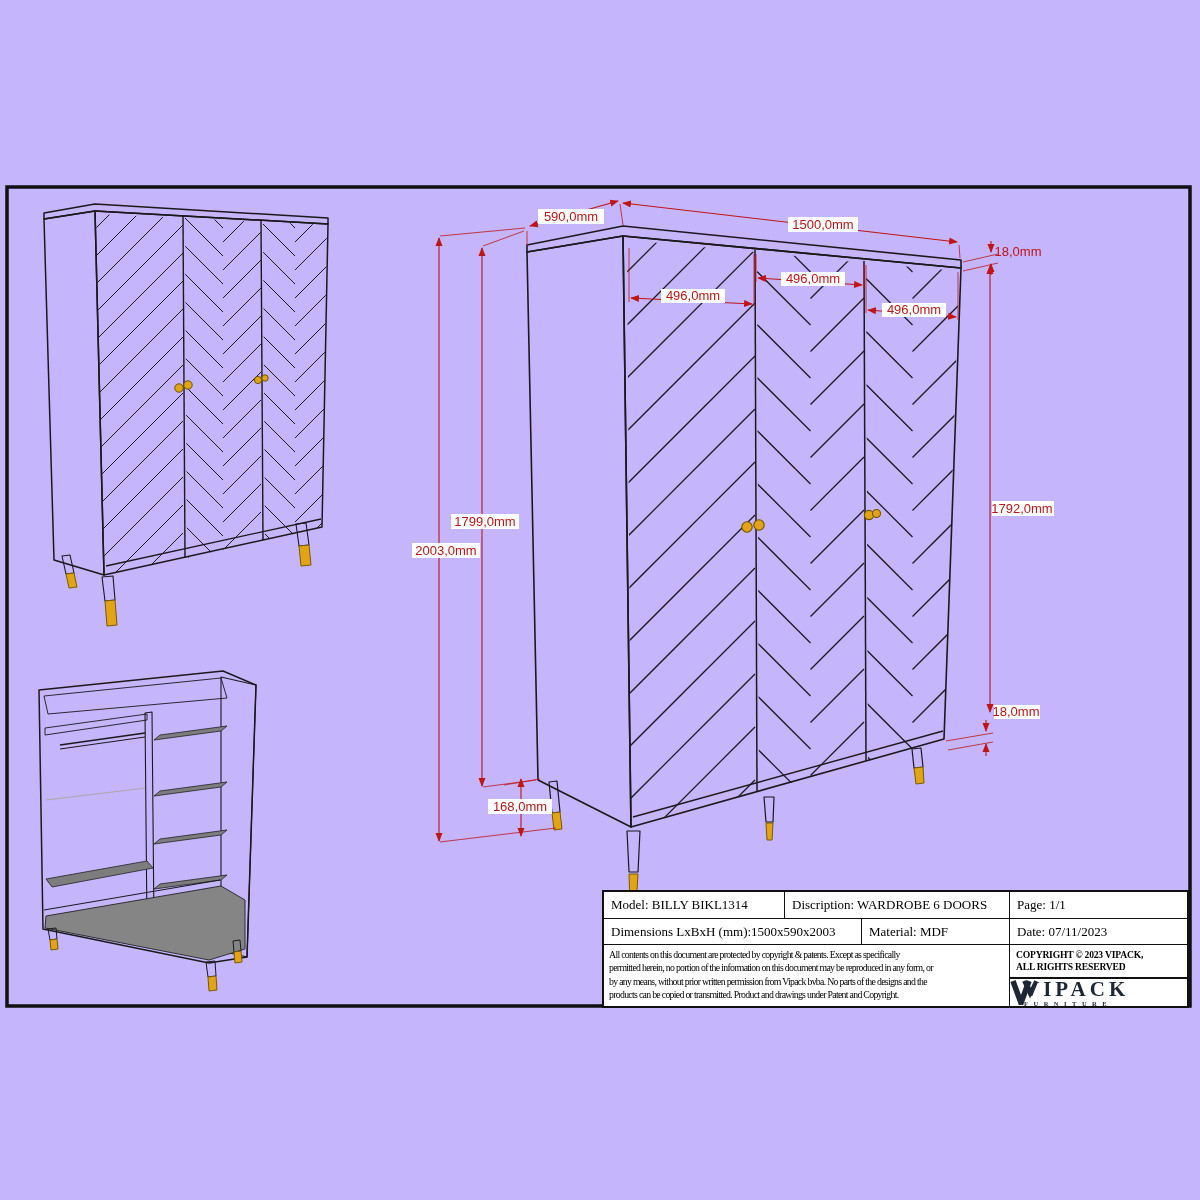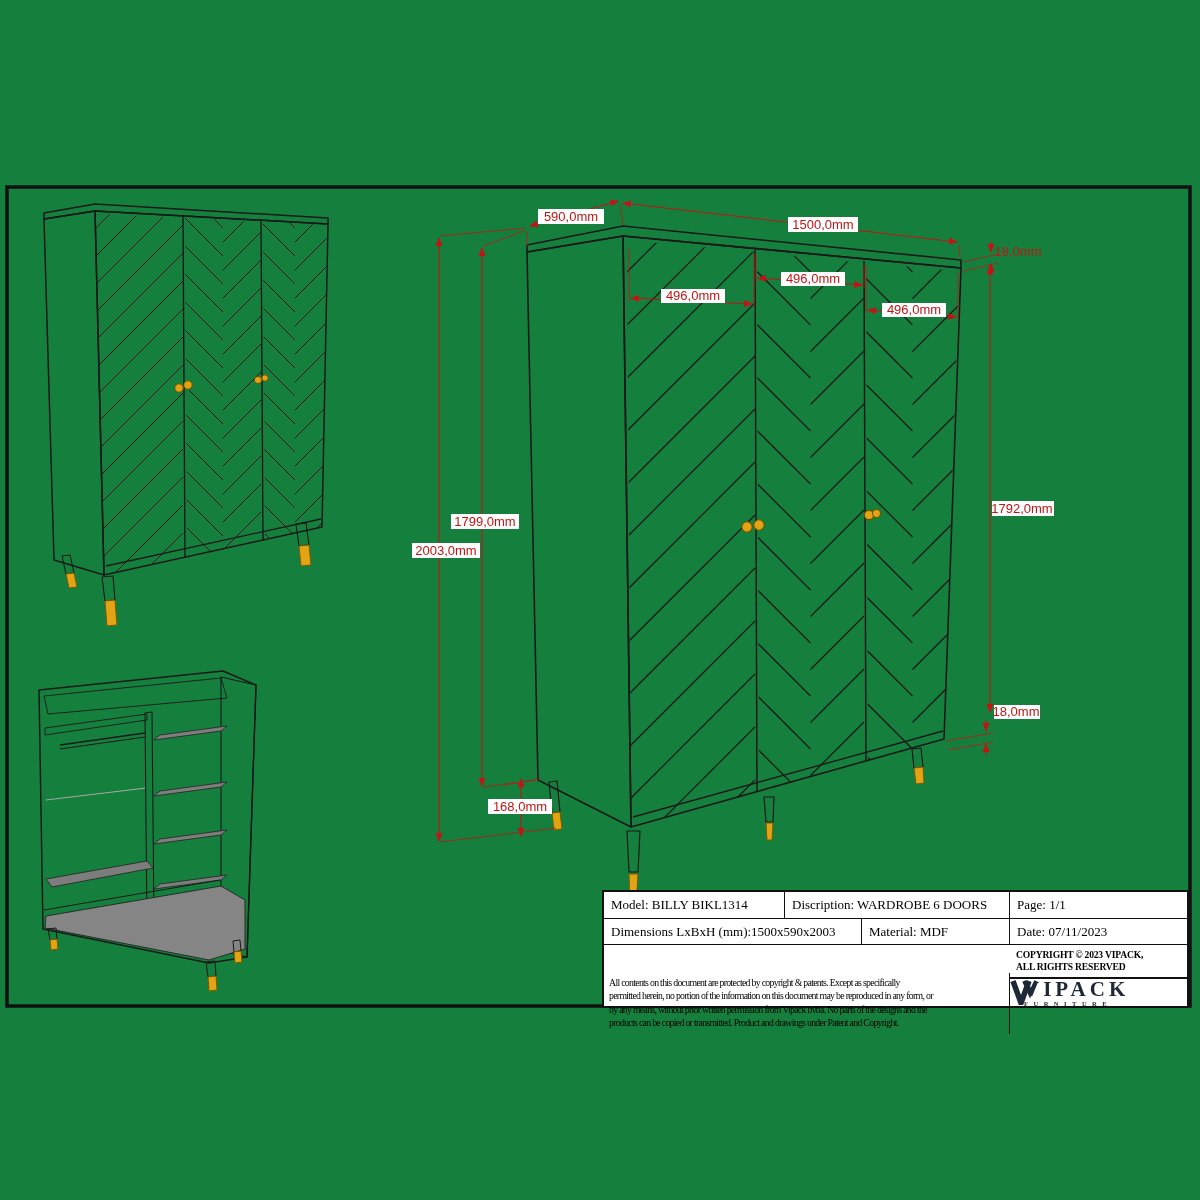--- a/index.html
+++ b/index.html
@@ -1,31 +1,31 @@
 <!DOCTYPE html>
 <html><head>
 <meta charset="utf-8">
 <style>
   html,body{margin:0;padding:0;background:#fff;}
-  #sheet{position:relative;width:1200px;height:1200px;background:#15803d;overflow:hidden;
+  #sheet{position:relative;width:1200px;height:1200px;background:#c4b5fd;overflow:hidden;
          font-family:"Liberation Sans",sans-serif;outline:1px solid #e0e0e0;}
   svg{position:absolute;left:0;top:0;}
   .dim-line{stroke:#c01515;stroke-width:1.1;fill:none;}
   .dim-thin{stroke:#c01515;stroke-width:0.8;fill:none;}
   .dim-label{fill:#c01515;font-size:13px;font-family:"Liberation Sans",sans-serif;}
   .lbl-bg{fill:#ffffff;}
   .blk{stroke:#1a1a1a;fill:none;}
   
   #titleblock{position:absolute;left:602px;top:890px;width:587px;height:118px;
               border:2px solid #111;box-sizing:border-box;background:#fff;color:#000;font-family:Liberation Serif, serif;}
   .tb-cell{position:absolute;box-sizing:border-box;border-right:1.6px solid #111;
            border-bottom:1.6px solid #111;display:flex;align-items:center;
            padding-left:7px;font-size:13px;white-space:nowrap;overflow:hidden;}
   .tb-legal{font-size:9.8px;letter-spacing:-0.7px;line-height:13.4px;display:block;
-            padding:3px 4px 0 5px;white-space:nowrap;margin-top:28px;}
+            padding:3px 4px 0 5px;white-space:nowrap;}
   .tb-copy{font-size:9.6px;font-weight:bold;line-height:11.5px;display:block;
            padding:4px 16px 0 6px;letter-spacing:-0.2px;}
   .tb-logo{display:flex;align-items:center;padding-left:8px;border-bottom:none;}
   .logo-text-wrap{display:flex;flex-direction:column;margin-left:6px;}
   .logo-main{font-size:21px;font-weight:bold;letter-spacing:4px;color:#1d2735;line-height:20px;}
   .logo-sub{font-size:6.5px;font-weight:bold;letter-spacing:5.5px;color:#1d2735;margin-top:1px;}
 </style>
 </head>
 <body>
 

